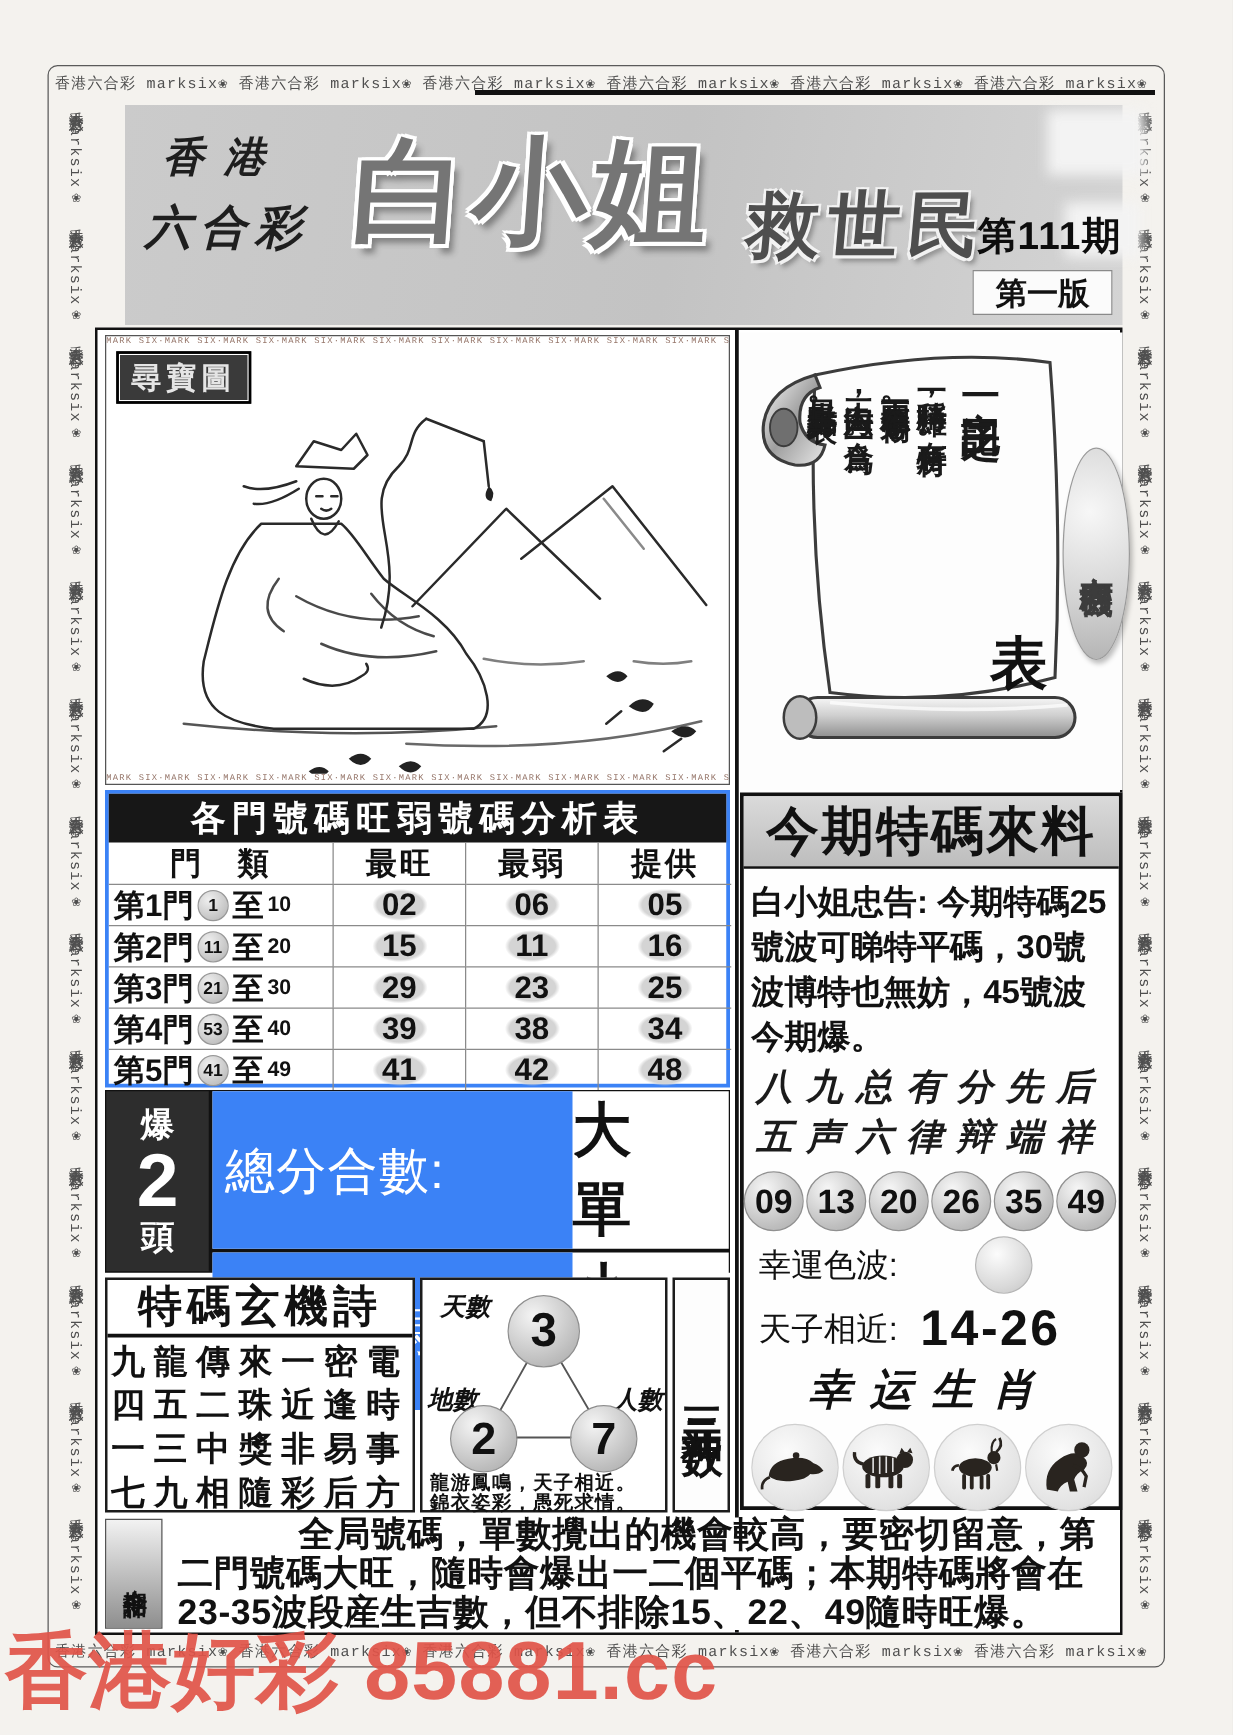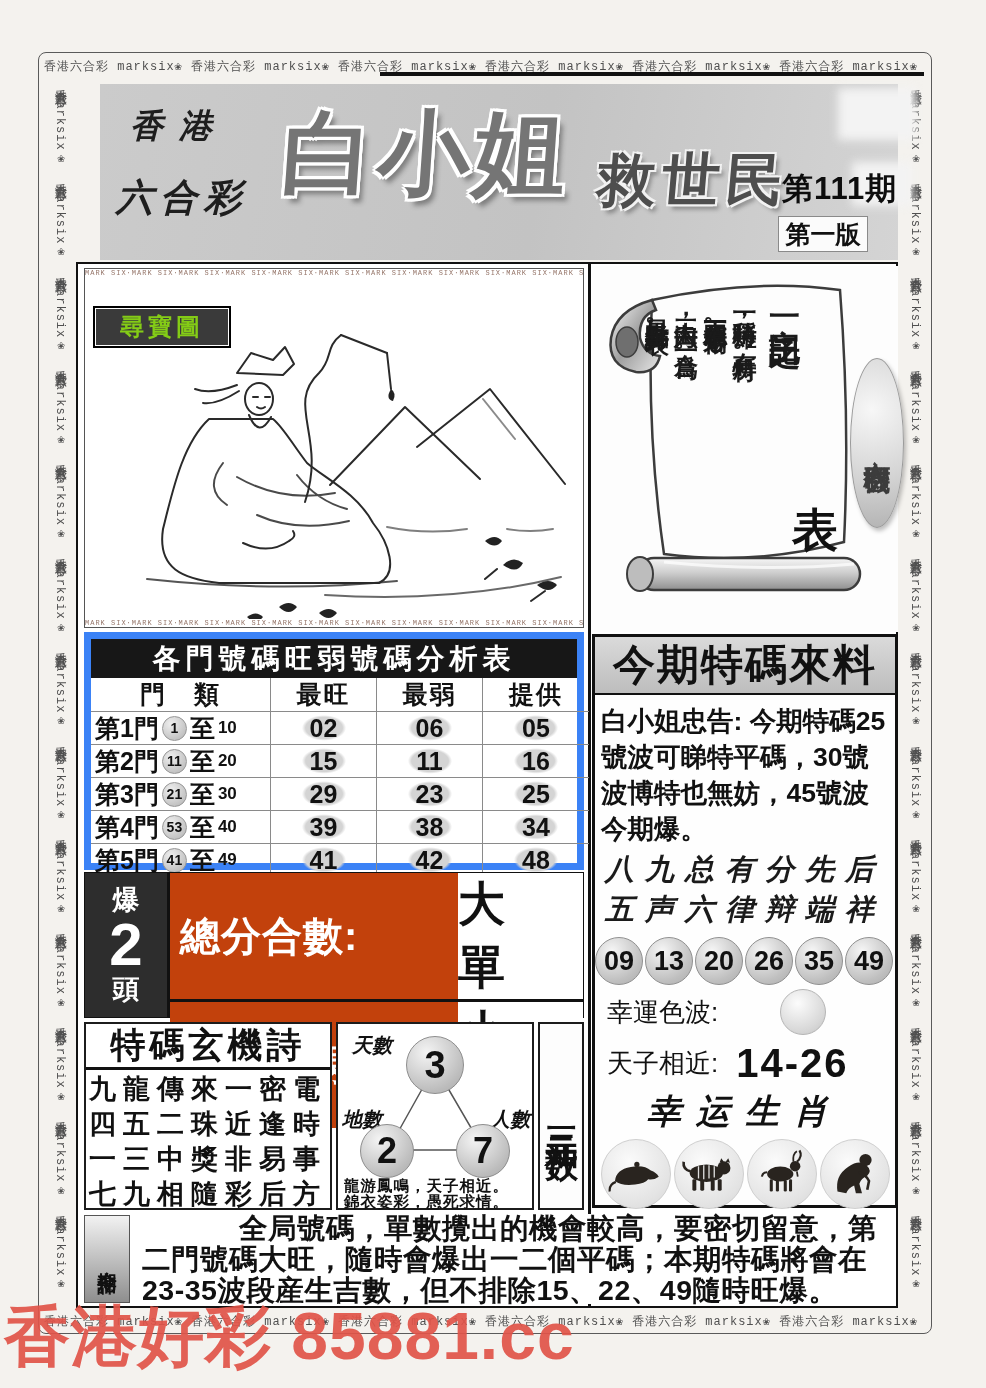--- a/index.html
+++ b/index.html
@@ -14,58 +14,58 @@
   .strip.h { height:20px; line-height:20px; }
   .strip.v { width:20px; writing-mode:vertical-rl; }
   .topline { background:#111; }
 
   
   .header { left:100px; top:84px; width:798px; height:176px;
             background:linear-gradient(100deg,#cbcbcb 0%,#c3c3c3 55%,#d4d4d4 100%); }
   .patch { background:#f3f3f3; filter:blur(5px); }
   .brand { font-family:"DejaVu Serif","Liberation Serif",serif; font-style:italic; font-weight:700; color:#1e1e1e; }
   .brand .l1 { font-size:33px; letter-spacing:16px; }
-  .brand .l2 { font-size:37px; letter-spacing:7px; margin-top:24px; margin-left:-14px; }
+  .brand .l2 { font-size:37px; letter-spacing:7px; margin-top:8px; margin-left:-14px; }
   .masthead { font-size:92px; font-weight:900; color:#757575; transform:skewX(-4deg); letter-spacing:4px;
       text-shadow:-3px -3px 0 #fff,3px -3px 0 #fff,-3px 3px 0 #fff,3px 3px 0 #fff,0 -3px 0 #fff,0 3px 0 #fff,-3px 0 0 #fff,3px 0 0 #fff,6px 7px 5px rgba(40,40,40,.45); }
   .subtitle { font-size:58px; font-weight:900; color:#4e4e4e; transform:skewX(-5deg); letter-spacing:6px;
       text-shadow:-2px -2px 0 #f2f2f2,2px -2px 0 #f2f2f2,-2px 2px 0 #f2f2f2,2px 2px 0 #f2f2f2,4px 5px 4px rgba(40,40,40,.4); }
   .issue { font-size:31px; font-weight:900; color:#0d0d0d; letter-spacing:1px; }
-  .edition { width:90px; height:36px; background:#fbfbfb; border:1px solid #8a8a8a; display:flex; align-items:center; justify-content:center; font-size:25px; font-weight:900; }
+  .edition { width:112px; height:36px; background:#fbfbfb; border:1px solid #8a8a8a; display:flex; align-items:center; justify-content:center; font-size:25px; font-weight:900; }
 
   
   .main-frame { left:76px; top:262px; width:822px; height:1046px; background:#fff; border:2px solid #111; }
   .divider-v { left:588px; top:264px; width:3px; height:1042px; background:#111; }
   .micro { font:7px "Liberation Mono","DejaVu Sans Mono",monospace; color:#96766a; letter-spacing:1px; overflow:hidden; white-space:nowrap; height:8px; line-height:8px; }
 
   
   .treasure { left:84px; top:268px; width:500px; height:360px; border:1px solid #555; background:#fff; }
-  .treasure-label { left:8px; top:12px; background:#3a3a3a; color:#84cc16; border:2px solid #000; box-shadow:inset 0 0 0 1px #fff; padding:3px 25px; font-size:24px; font-weight:800; letter-spacing:4px;margin-top:25px; }
+  .treasure-label { left:8px; top:12px; background:#3a3a3a; color:#e5e5e5; border:2px solid #000; box-shadow:inset 0 0 0 1px #fff; padding:3px 10px; font-size:24px; font-weight:800; letter-spacing:4px; }
   .sketch { stroke:#2a2a2a; fill:none; stroke-width:2; stroke-linecap:round; stroke-linejoin:round; }
 
   
-  .atable { left:84px; top:632px; width:500px; height:238px; border:7px solid #3b82f6; background:#fff; }
+  .atable { left:84px; top:632px; width:500px; height:238px; border:3px solid #3b82f6; background:#fff; }
   .atable-title { height:39px; background:#171717; color:#fff; display:flex; align-items:center; justify-content:center; font-size:28px; font-weight:800; letter-spacing:5px; }
   .agrid { display:grid; grid-template-columns:180px 106px 106px 106px; }
   .acell { border-right:1px solid #8a8a8a; border-top:1px solid #8a8a8a; height:33px; display:flex; align-items:center; justify-content:center; font-size:25px; font-weight:800; }
   .acell:nth-child(4n){ border-right:none; }
   .ahead { font-weight:800; letter-spacing:2px; }
   .doorcell { justify-content:flex-start; padding-left:4px; gap:3px; }
   .startc { display:inline-flex; width:25px; height:25px; border-radius:50%; background:radial-gradient(circle at 35% 30%,#efefef,#b2b2b2); border:1px solid #979797; align-items:center; justify-content:center; font-size:14px; font-weight:700; }
   .endn { font-size:17px; font-weight:700; }
   .numball { display:inline-block; min-width:52px; text-align:center; background:radial-gradient(ellipse at 50% 48%,#d4d4d4 0%,#d4d4d4 50%,rgba(212,212,212,0) 60%); }
 
   
   .burst { left:84px; top:872px; width:500px; height:146px; display:flex; background:#111; gap:3px; border:1px solid #111; }
   .burst-side { width:82px; background:#2d2d2d; color:#fff; display:flex; flex-direction:column; align-items:center; justify-content:center; line-height:1; }
   .burst-side .c1,.burst-side .c3 { font-size:27px; font-weight:800; }
   .burst-side .c2 { font-size:60px; font-weight:900; margin:1px 0; }
   .burst-rows { flex:1; display:flex; flex-direction:column; gap:3px; }
   .burst-row { flex:1; display:flex; background:#fff; }
-  .burst-label { width:288px; background:#c2410c; color:#fff; display:flex; align-items:center; padding-left:10px; font-size:40px; font-weight:700; letter-spacing:1px; }
+  .burst-label { width:288px; background:#3b82f6; color:#fff; display:flex; align-items:center; padding-left:10px; font-size:40px; font-weight:400; letter-spacing:1px; }
   .burst-value { flex:1; display:flex; align-items:center; justify-content:center; font-size:47px; font-weight:900; word-spacing:38px; }
 
   
   .poem { left:84px; top:1022px; width:248px; height:188px; border:2px solid #1c1c1c; background:#fff; }
   .poem-title { height:46px; display:flex; align-items:center; justify-content:center; font-size:35px; font-weight:900; letter-spacing:4px; border-bottom:3px solid #111; }
   .poem-line { text-align:center; font-size:27px; font-weight:800; letter-spacing:7px; line-height:35px; white-space:nowrap; }
   .tri { left:336px; top:1022px; width:198px; height:188px; border:2px solid #1c1c1c; background:#fff; }
   .tri-label { font-family:"DejaVu Serif","Liberation Serif",serif; font-weight:700; font-size:20px; font-style:italic; }
   .ballnum { border-radius:50%; background:radial-gradient(circle at 35% 28%,#f4f4f4,#bdbdbd 70%,#a8a8a8); border:1px solid #8d8d8d; display:flex; align-items:center; justify-content:center; font-weight:900; }
   .tri-cap { font-size:15.5px; font-weight:800; white-space:nowrap; letter-spacing:1px; }

